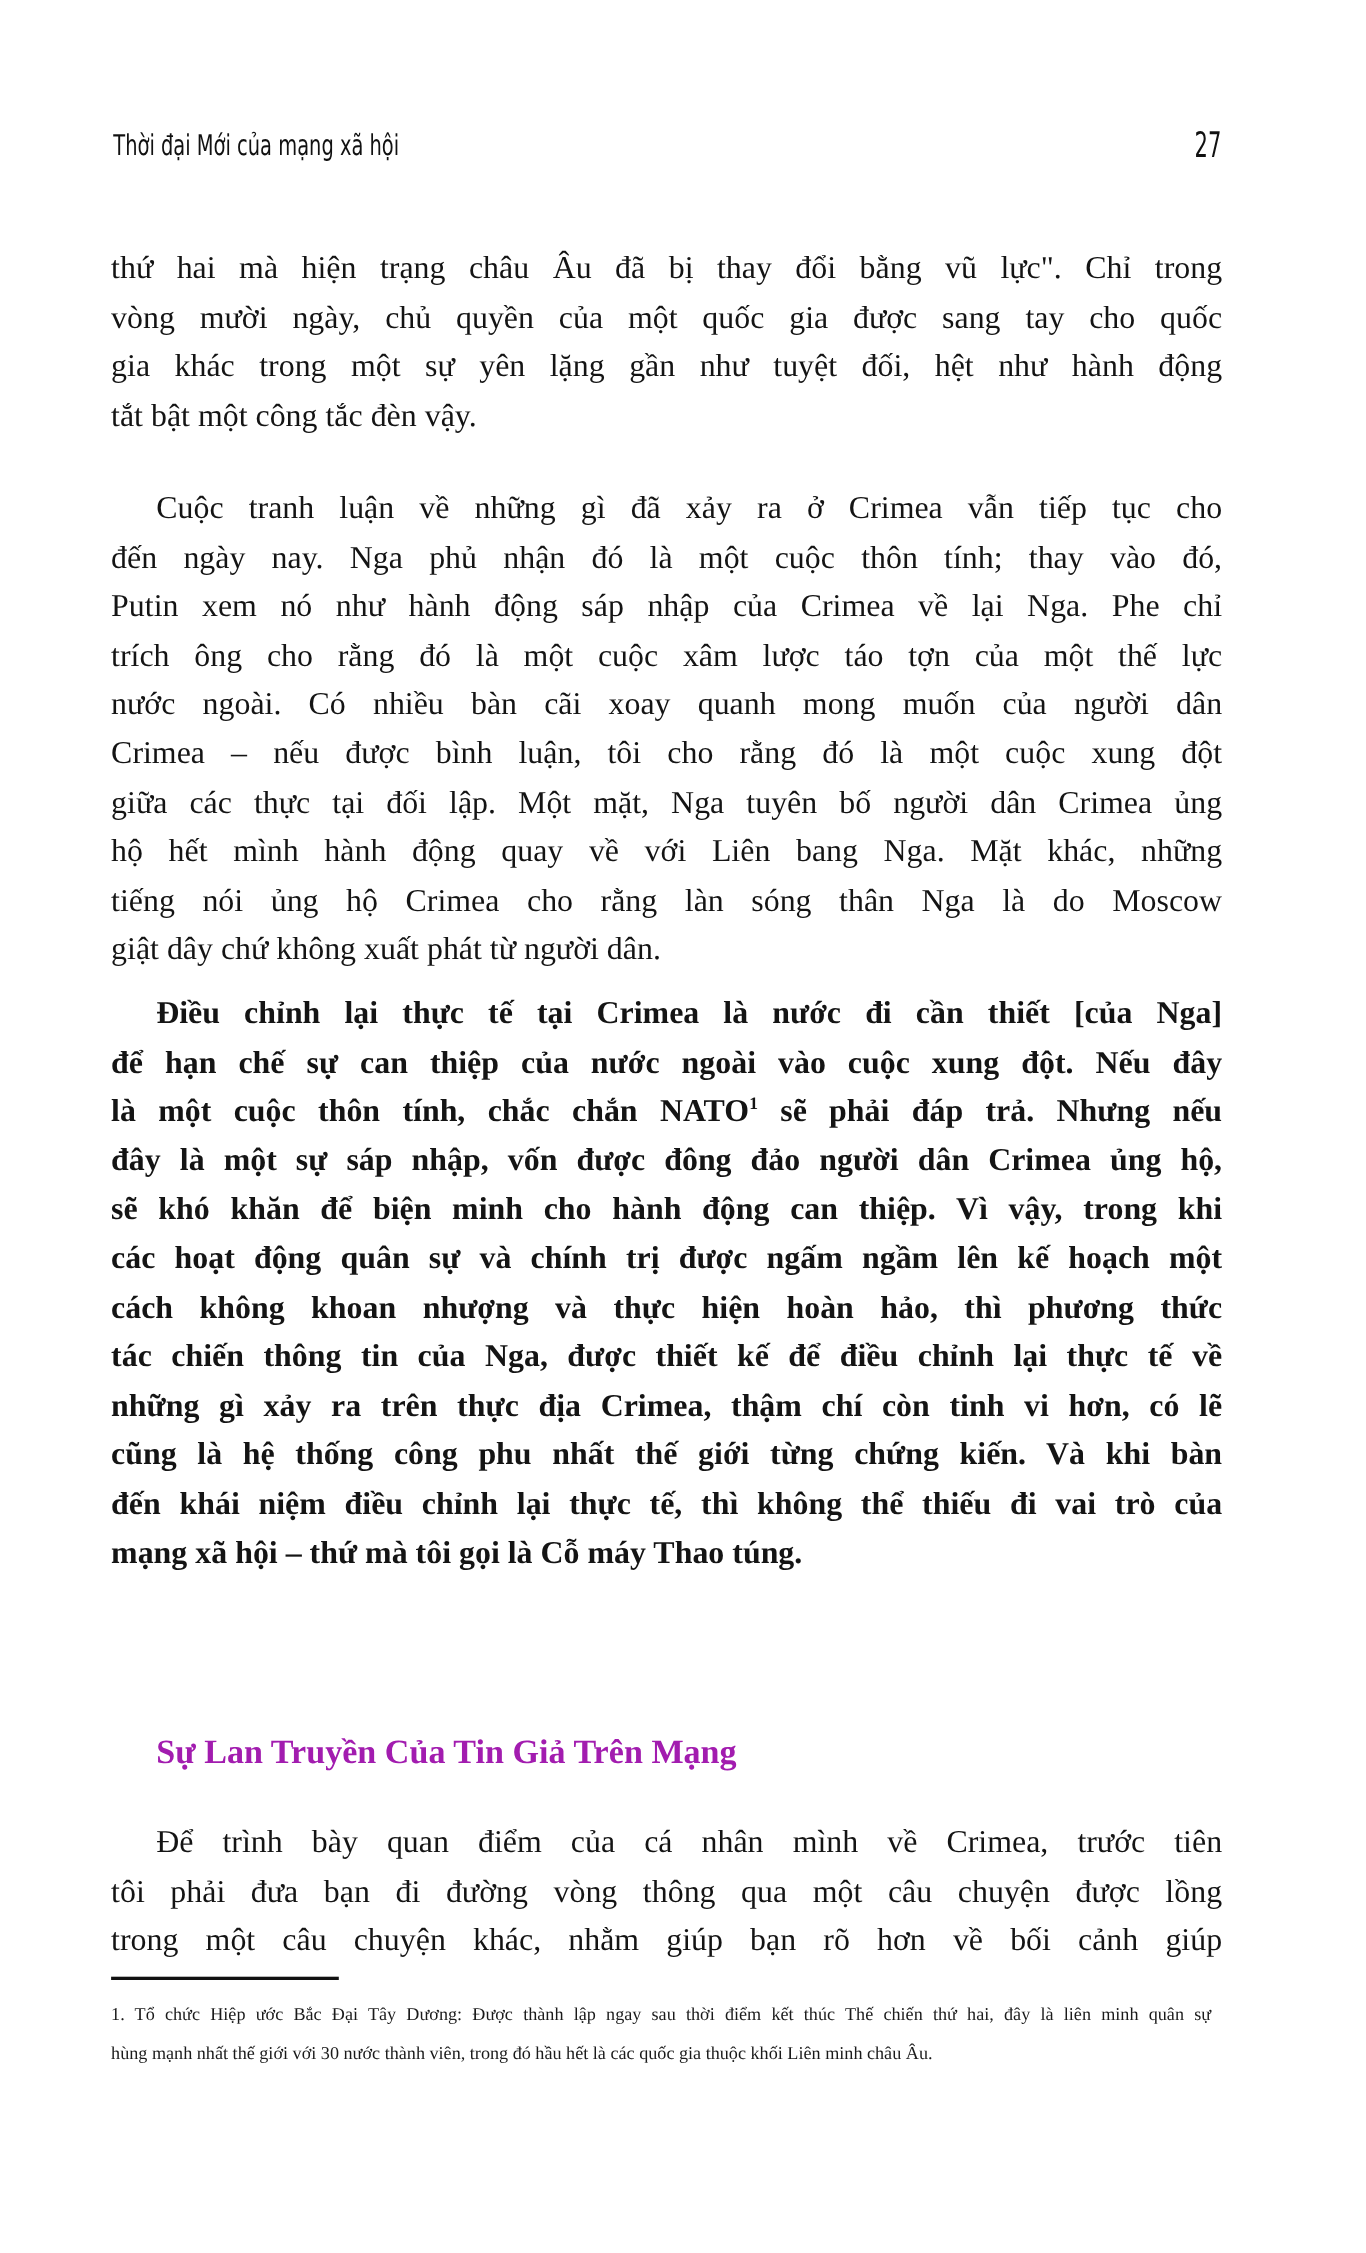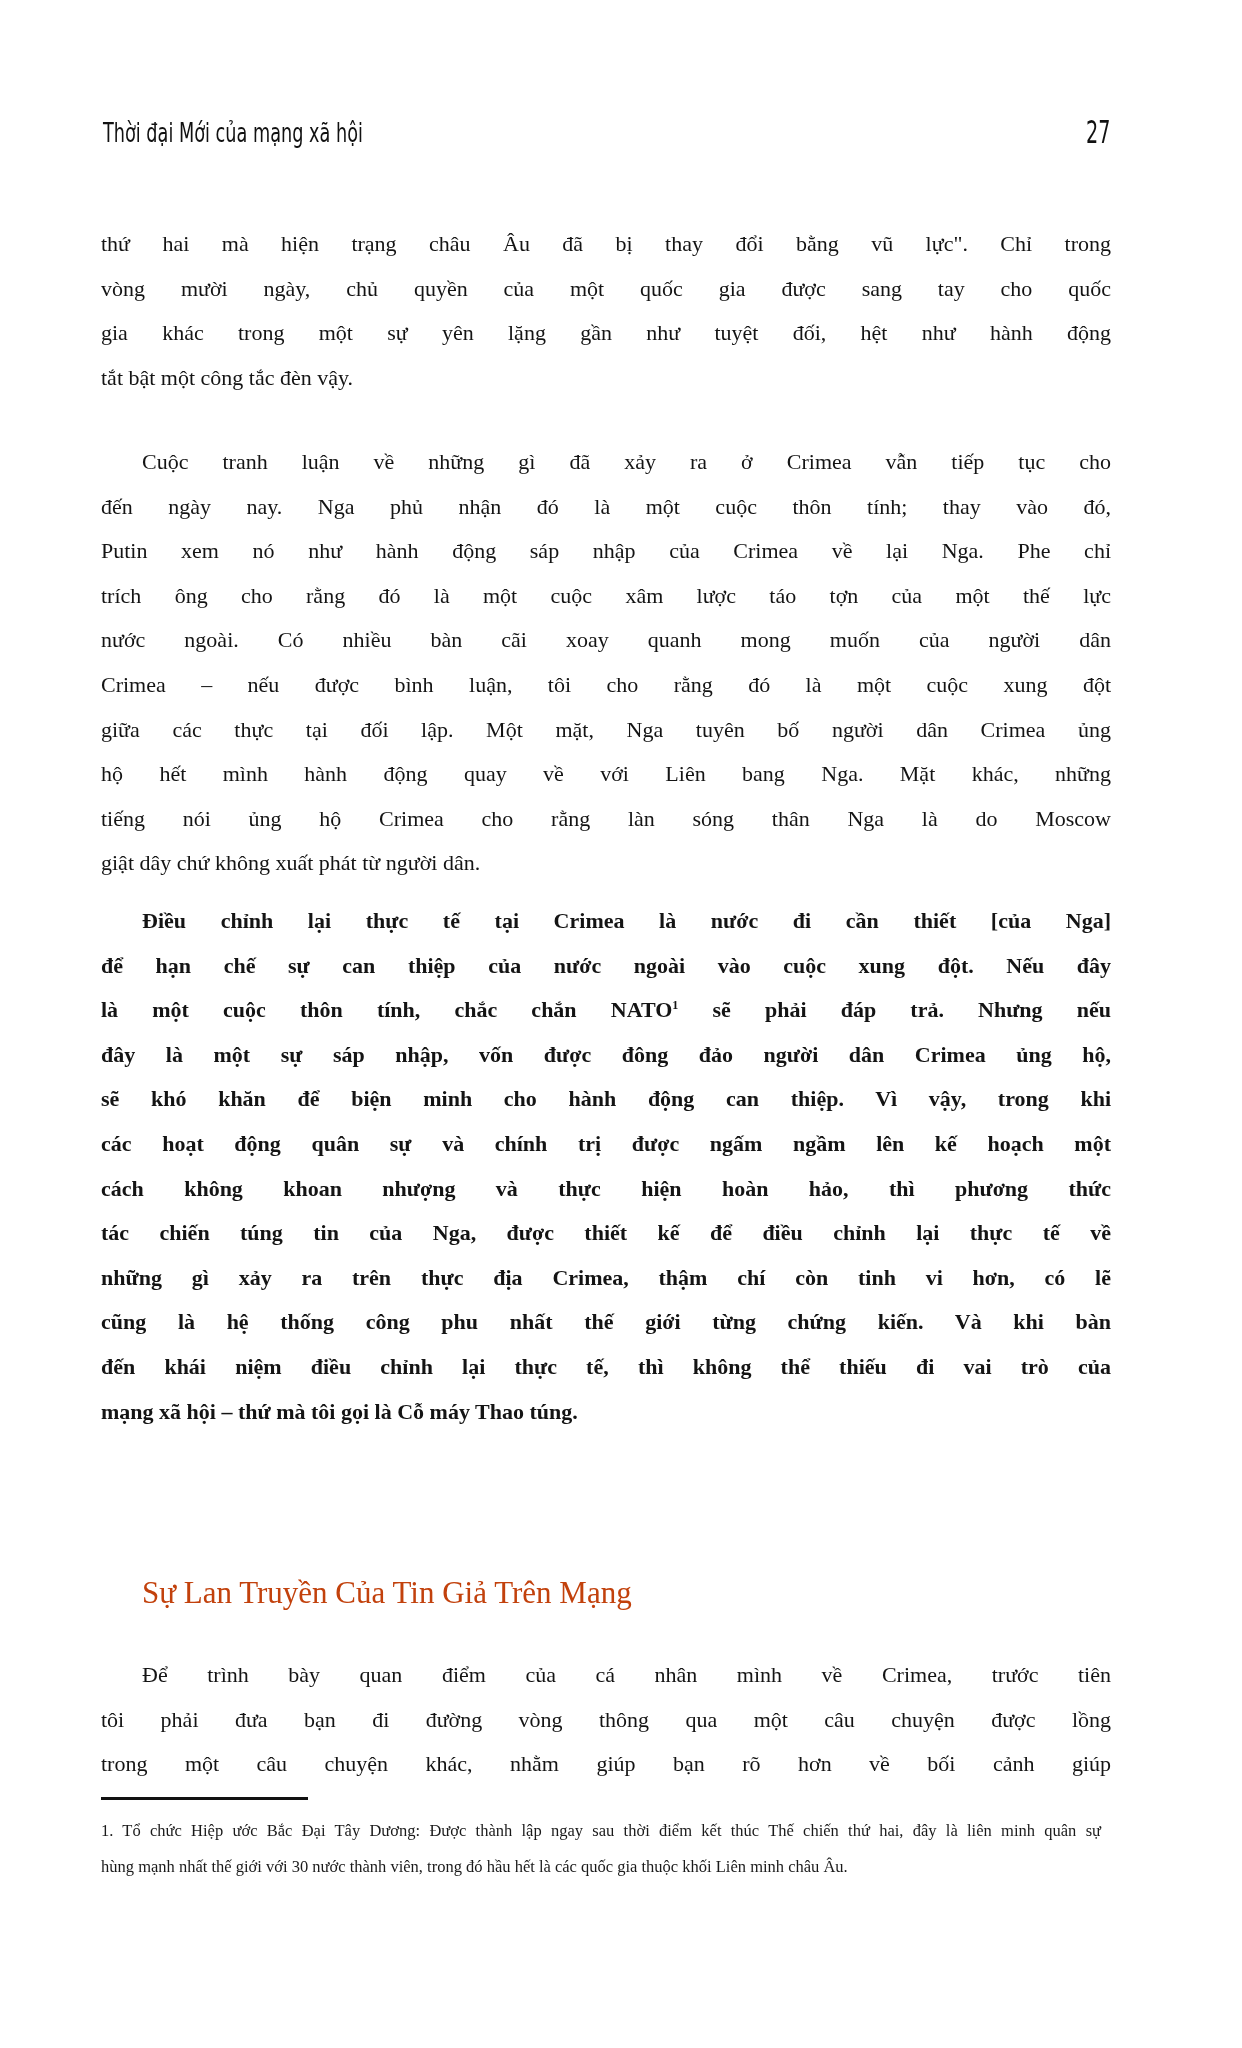--- a/index.html
+++ b/index.html
@@ -10,29 +10,29 @@
     font-family: "DejaVu Sans", sans-serif; font-size: 26px;
     transform: scaleX(0.68); transform-origin: left top; letter-spacing: 0px; color: #111;
   }
   .page-num {
     position: absolute; left: 1086px; top: 113px;
     font-family: "DejaVu Sans", sans-serif; font-size: 32px;
     transform: scaleX(0.6); transform-origin: left top; color: #111;
   }
   .body-text {
     position: absolute; left: 101px; width: 1010px;
-    font-family: "Liberation Serif", serif; font-size: 22px; line-height: 44.6px;
+    font-family: "Liberation Serif", serif; font-size: 29px; line-height: 44.6px;
     text-align: justify; color: #141414;
   }
   .line { display: block; white-space: nowrap; text-align-last: justify; text-align: justify; width: 1010px; }
   .line.last { text-align-last: left; }
   .indent { padding-left: 41px; width: 969px; }
   .heading {
     position: absolute; left: 142px; top: 1575px;
-    font-family: "Liberation Serif", serif; font-size: 31px; font-weight: normal; color: #c2410c;
+    font-family: "Liberation Serif", serif; font-size: 31px; font-weight: bold; color: #a21caf;
   }
   .rule { position: absolute; left: 101px; top: 1797px; width: 207px; height: 3px; background: #111; }
   .footnote {
     position: absolute; left: 101px; top: 1813px; width: 1010px;
     font-family: "Liberation Serif", serif; font-size: 16.5px; font-weight: normal; line-height: 36px; color: #1a1a1a;
   }
   .footnote .line { width: 1000px; }
   sup { font-size: 0.55em; line-height: 0; vertical-align: super; }
 </style>
 </head>
@@ -64,21 +64,21 @@
   </div>
 
   <div class="body-text" style="top:899px;font-weight:bold;">
     <span class="line indent">Điều chỉnh lại thực tế tại Crimea là nước đi cần thiết [của Nga]</span>
     <span class="line">để hạn chế sự can thiệp của nước ngoài vào cuộc xung đột. Nếu đây</span>
     <span class="line"><span>là một cuộc thôn tính, chắc chắn NATO</span><sup>1</sup><span> sẽ phải đáp trả. Nhưng nếu</span></span>
     <span class="line">đây là một sự sáp nhập, vốn được đông đảo người dân Crimea ủng hộ,</span>
     <span class="line">sẽ khó khăn để biện minh cho hành động can thiệp. Vì vậy, trong khi</span>
     <span class="line">các hoạt động quân sự và chính trị được ngấm ngầm lên kế hoạch một</span>
     <span class="line">cách không khoan nhượng và thực hiện hoàn hảo, thì phương thức</span>
-    <span class="line">tác chiến túng tin của Nga, được thiết kế để điều chỉnh lại thực tế về</span>
+    <span class="line">tác chiến thông tin của Nga, được thiết kế để điều chỉnh lại thực tế về</span>
     <span class="line">những gì xảy ra trên thực địa Crimea, thậm chí còn tinh vi hơn, có lẽ</span>
     <span class="line">cũng là hệ thống công phu nhất thế giới từng chứng kiến. Và khi bàn</span>
     <span class="line">đến khái niệm điều chỉnh lại thực tế, thì không thể thiếu đi vai trò của</span>
     <span class="line last">mạng xã hội – thứ mà tôi gọi là Cỗ máy Thao túng.</span>
   </div>
 
   <div class="heading">Sự Lan Truyền Của Tin Giả Trên Mạng</div>
 
   <div class="body-text" style="top:1653px;">
     <span class="line indent">Để trình bày quan điểm của cá nhân mình về Crimea, trước tiên</span>

